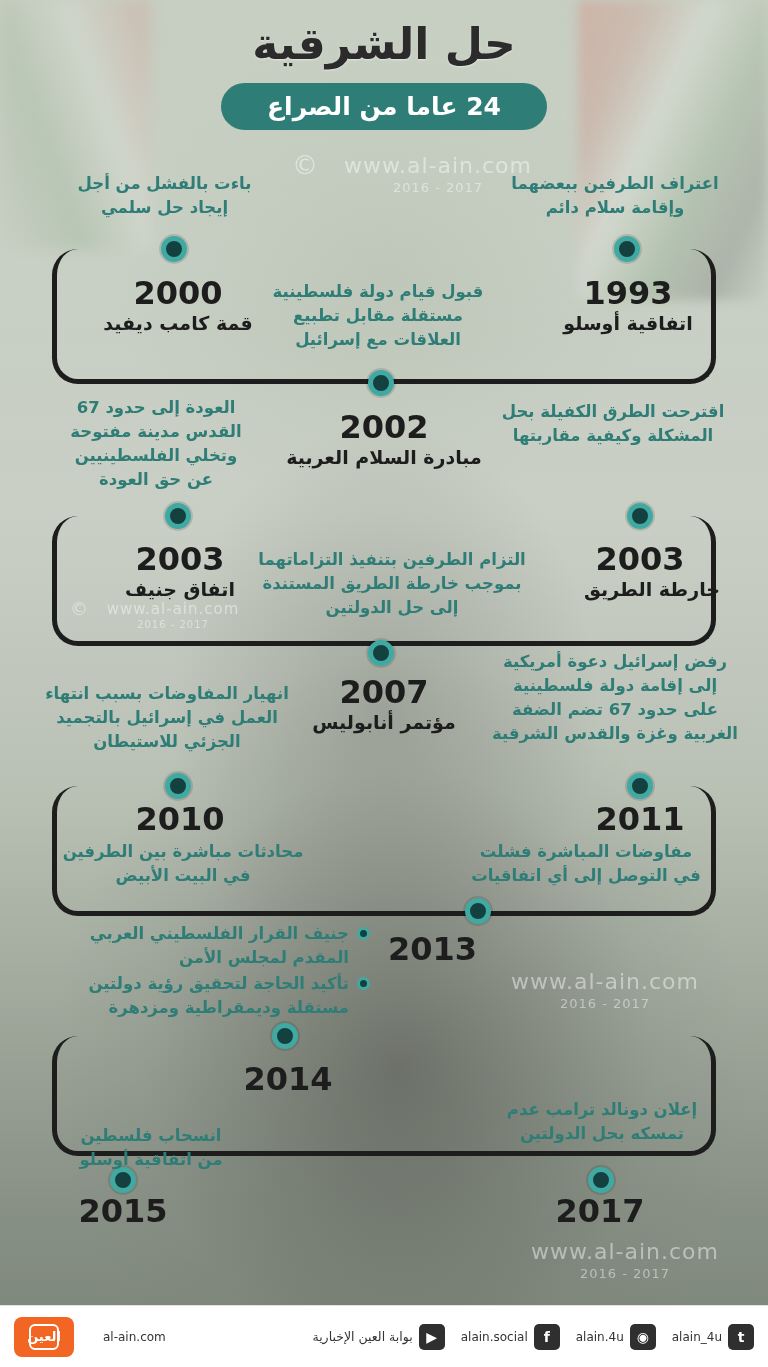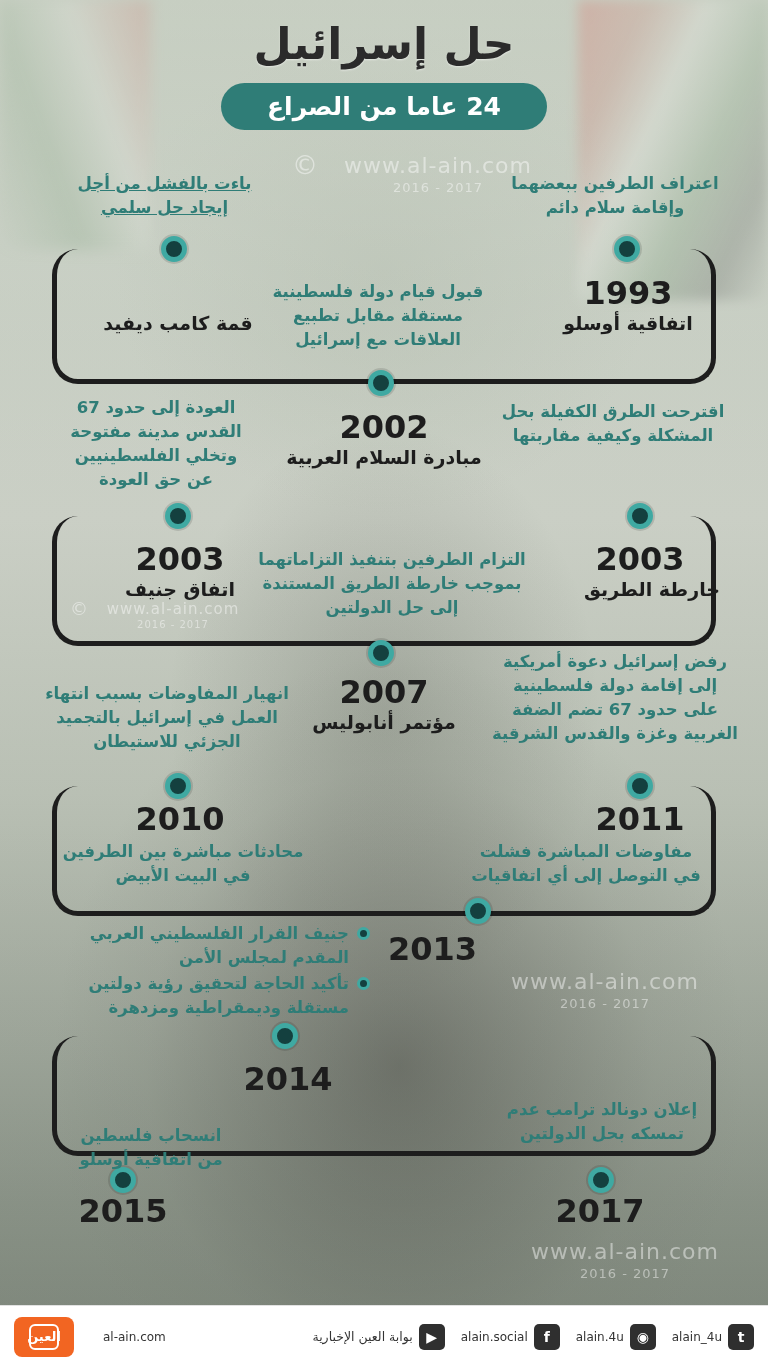--- a/index.html
+++ b/index.html
@@ -197,21 +197,21 @@
 </head>
 <body>
 
 <div id="root">
   <div class="bg"></div>
   <div class="flag-streak flag-right"></div>
   <div class="flag-streak flag-left"></div>
   <div class="veil"></div>
 
   <div class="header">
-    <div class="main-title">حل إسرائيل</div>
+    <div class="main-title">حل الشرقية</div>
     <div class="sub-ribbon">24 عاما من الصراع</div>
   </div>
 
   <div class="wm-c" style="left:292px; top:150px;">©</div>
   <div class="wm" style="left:318px; top:152px; width:240px;">
     <div class="wm-main">www.al-ain.com</div>
     <div class="wm-sub">2016 - 2017</div>
   </div>
   <div class="wm-c" style="left:70px; top:598px; font-size:18px;">©</div>
   <div class="wm small" style="left:88px; top:600px; width:170px;">
@@ -229,22 +229,23 @@
 
   <div class="track open-top" style="left:52px; top:249px; width:664px; height:135px;"></div>
 
   <div class="node" style="left:614px; top:236px;"></div>
   <div class="year" style="right:50px; top:274px; width:180px; text-align:center;">1993</div>
   <div class="ev-title" style="right:50px; top:312px; width:180px; text-align:center;">اتفاقية أوسلو</div>
   <div class="ev-desc" style="right:38px; top:172px; width:230px; text-align:center; white-space:pre-line;">اعتراف الطرفين ببعضهما
 وإقامة سلام دائم</div>
 
   <div class="node" style="left:161px; top:236px;"></div>
+  <div class="year" style="left:88px; top:274px; width:180px; text-align:center;">2000</div>
   <div class="ev-title" style="left:88px; top:312px; width:180px; text-align:center;">قمة كامب ديفيد</div>
-  <div class="ev-desc" style="left:52px; top:172px; width:225px; text-align:center; white-space:pre-line;text-decoration:underline;">باءت بالفشل من أجل
+  <div class="ev-desc" style="left:52px; top:172px; width:225px; text-align:center; white-space:pre-line;">باءت بالفشل من أجل
 إيجاد حل سلمي</div>
 
   <div class="node" style="left:368px; top:370px;"></div>
   <div class="year" style="left:291px; top:408px; width:186px; text-align:center;">2002</div>
   <div class="ev-title" style="left:283px; top:446px; width:202px; text-align:center;">مبادرة السلام العربية</div>
   <div class="ev-desc" style="right:22px; top:400px; width:266px; text-align:center; white-space:pre-line;">اقترحت الطرق الكفيلة بحل
 المشكلة وكيفية مقاربتها</div>
   <div class="ev-desc" style="left:256px; top:280px; width:244px; text-align:center; white-space:pre-line;">قبول قيام دولة فلسطينية
 مستقلة مقابل تطبيع
 العلاقات مع إسرائيل</div>

